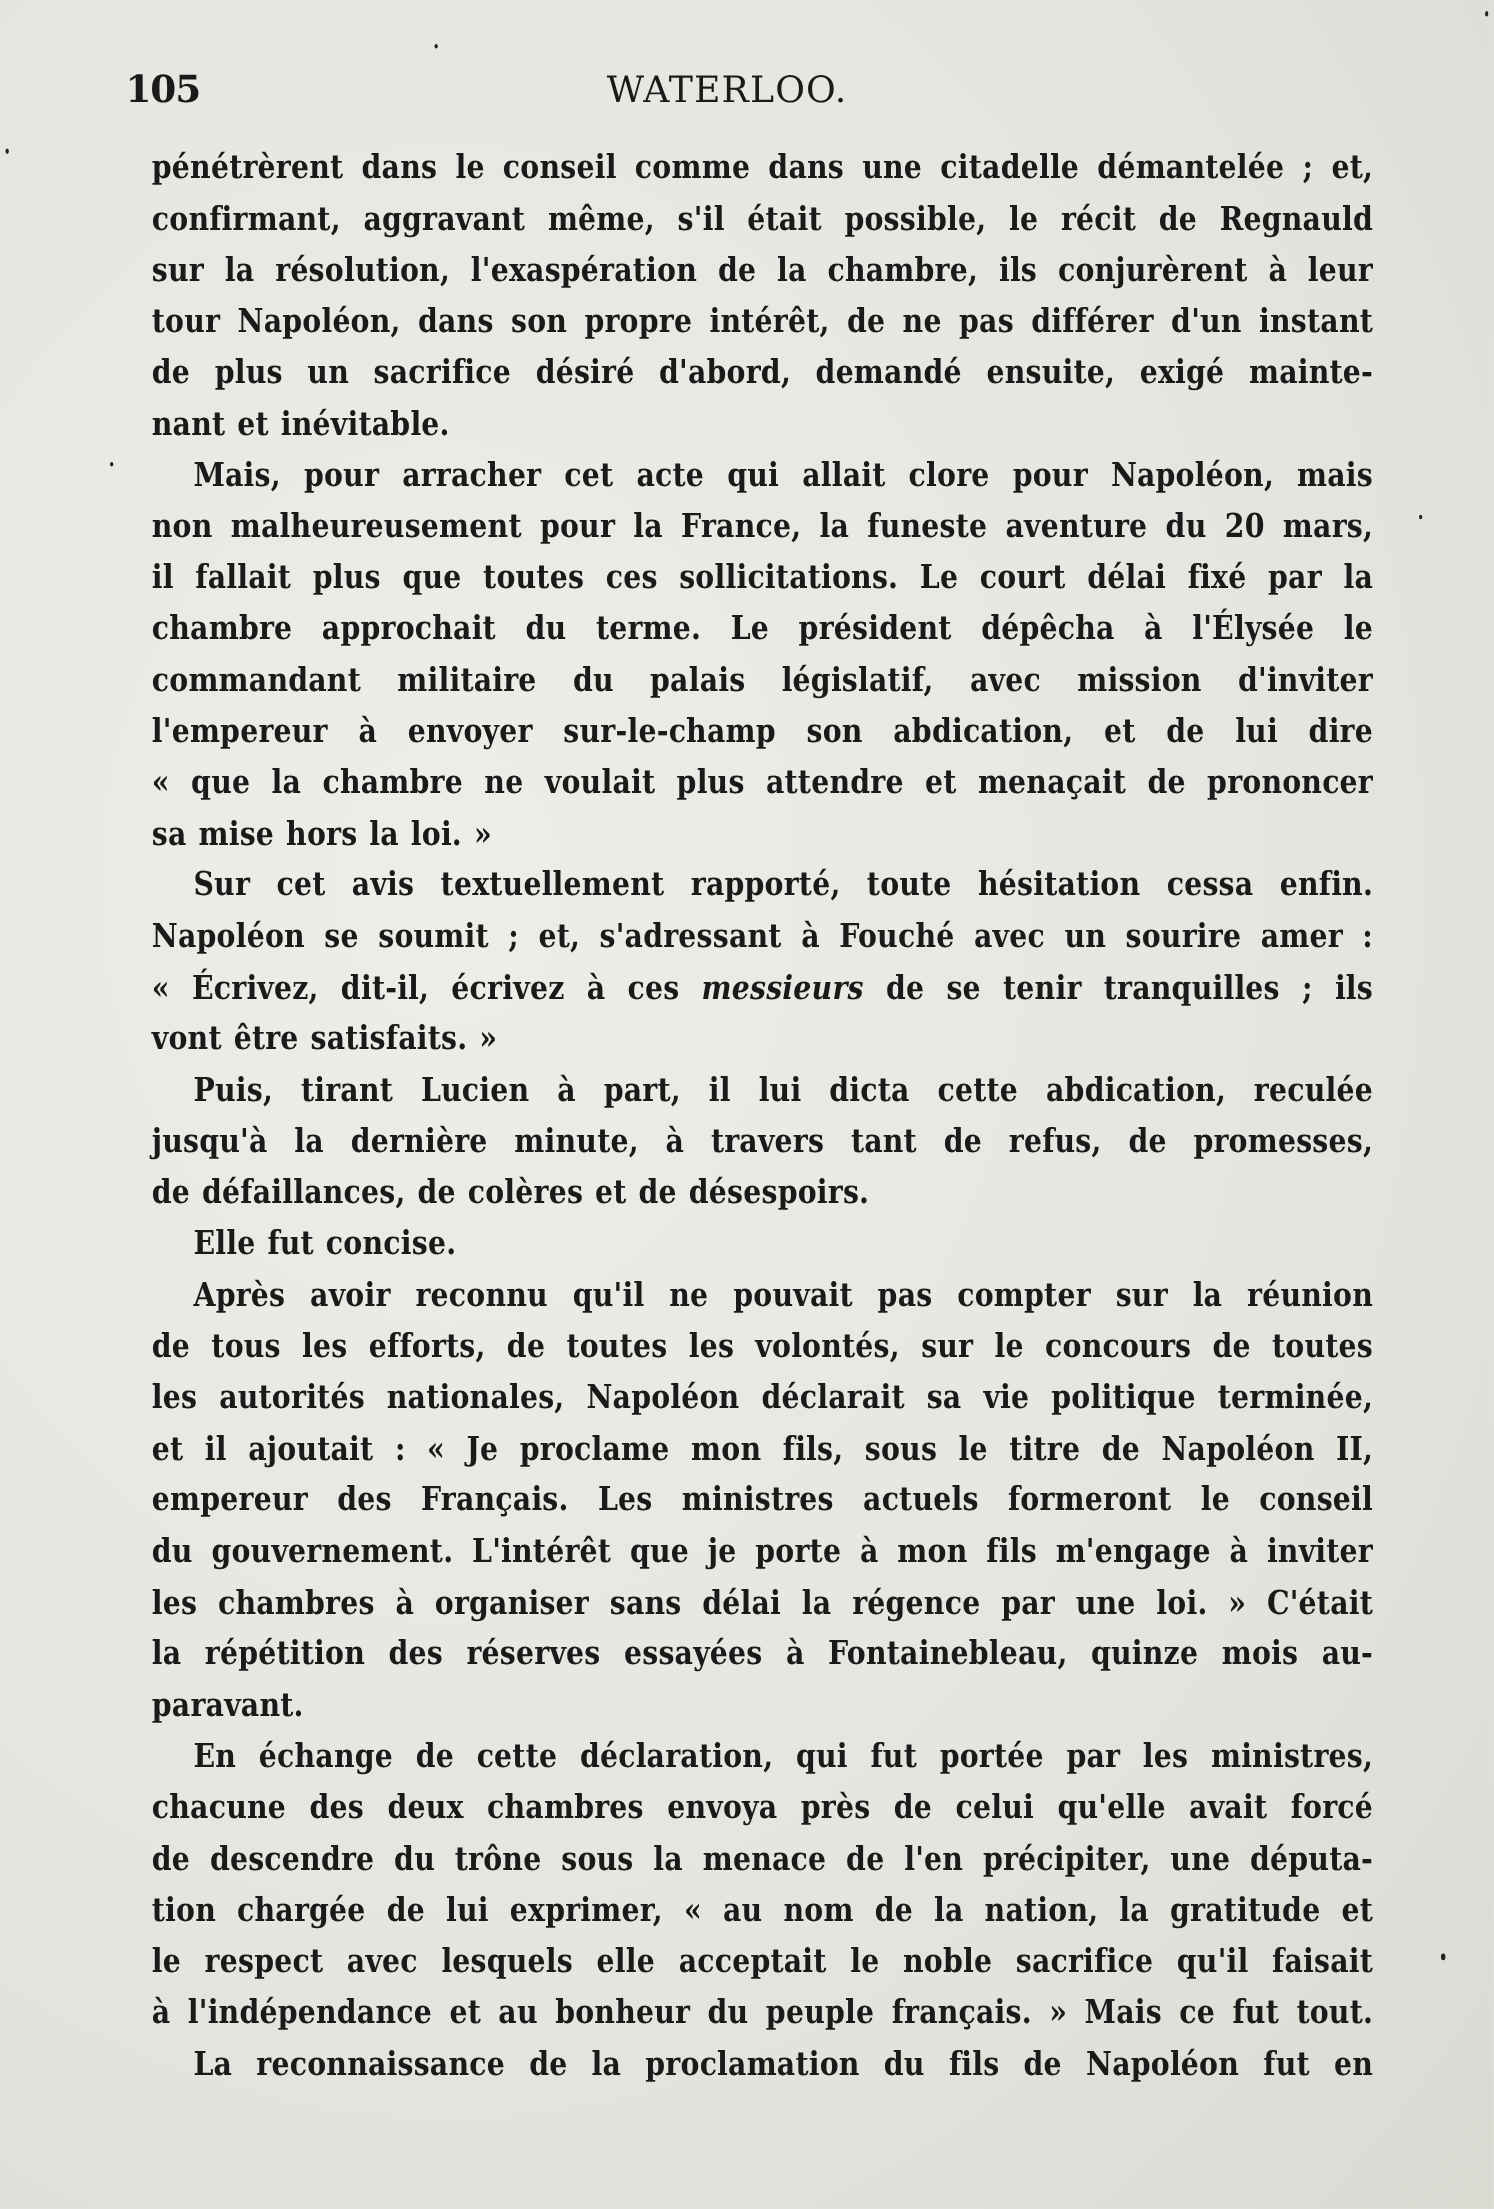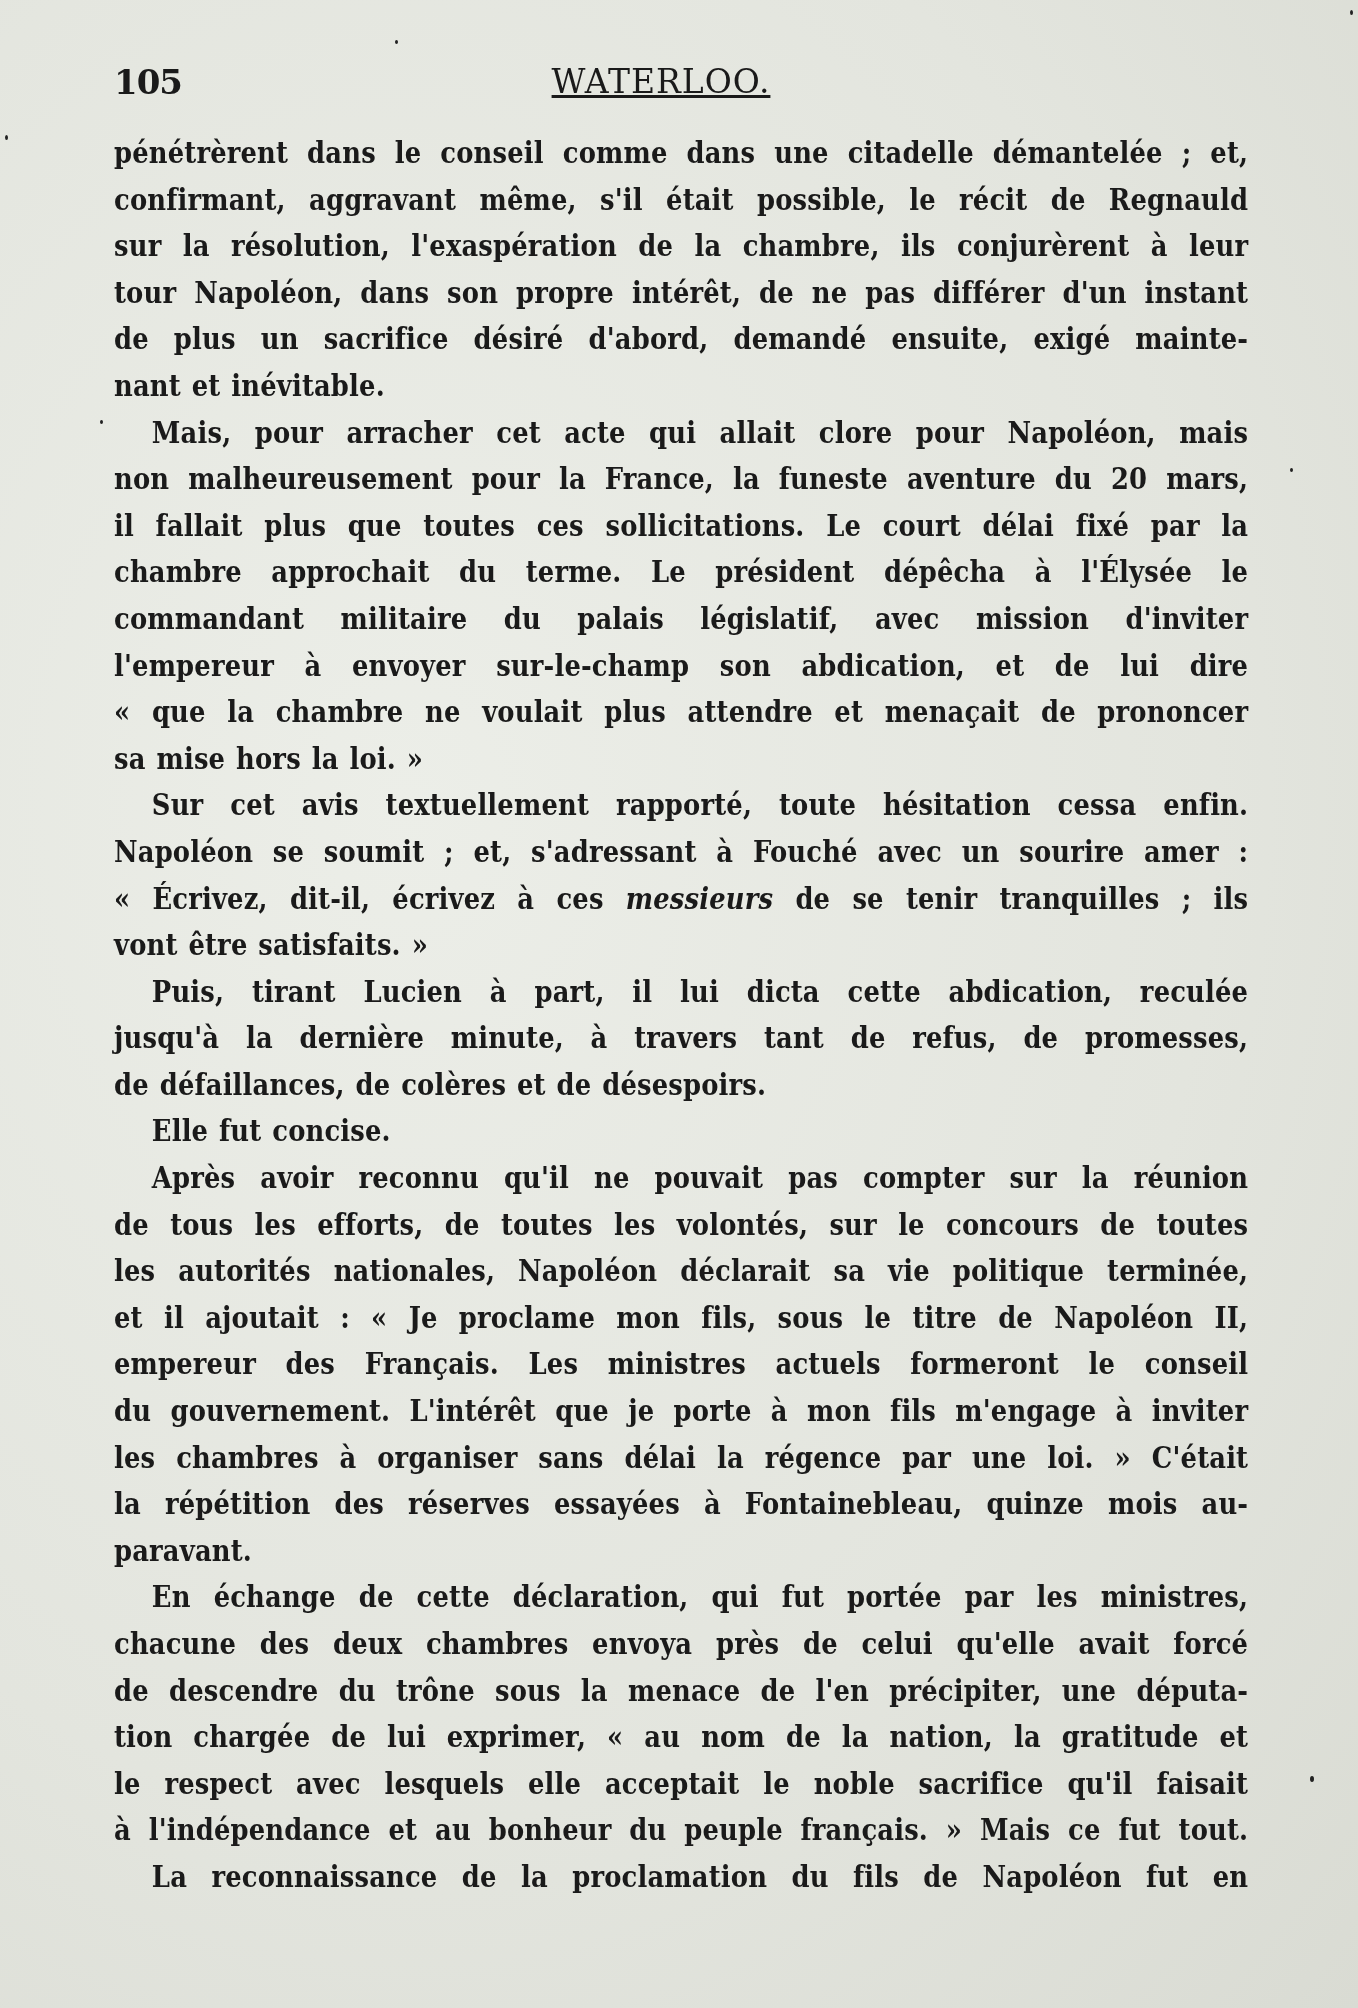--- a/index.html
+++ b/index.html
@@ -12,23 +12,23 @@
     color: #1a1a1a;
   }
   .page { position: absolute; left: 114px; top: 62px; width: 1134px; }
   .running-head { position: relative; height: 48px; }
   .page-number {
     position: absolute; left: 0; top: 0;
     font-size: 34px; font-weight: bold; letter-spacing: -1px;
   }
   .running-title {
     position: absolute; left: 0; right: 0; top: 0; text-align: center;
-    font-size: 33px; letter-spacing: 1px; padding-right: 40px; text-decoration: underline;
+    font-size: 33px; letter-spacing: 1px; padding-right: 40px;
   }
-  .body-text { margin-top: 20px; }
+  .body-text { margin-top: 20px; margin-left: 24px; }
   .line {
     display: block; height: 46.6px; line-height: 46.6px;
     font-size: 30px; font-weight: bold;
     text-align: justify; text-align-last: justify;
     white-space: nowrap; overflow: visible;
     transform: scaleX(0.86); transform-origin: left center; width: 116.3%;
     letter-spacing: 0.2px; word-spacing: 2px;
   }
   .line.last { text-align-last: left; }
   .line.indent { text-indent: 44px; }

